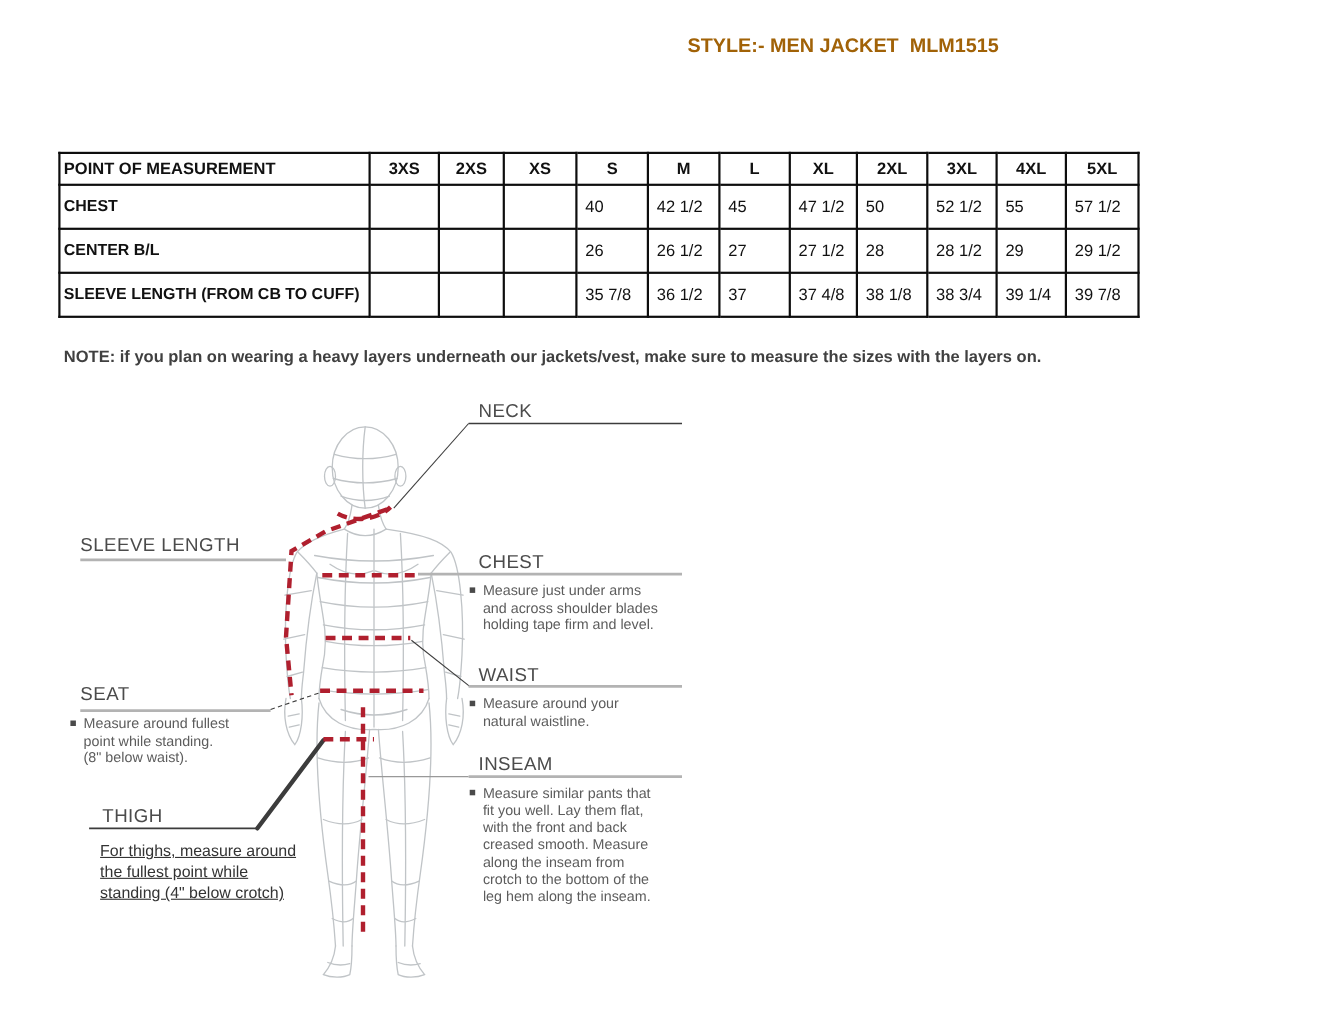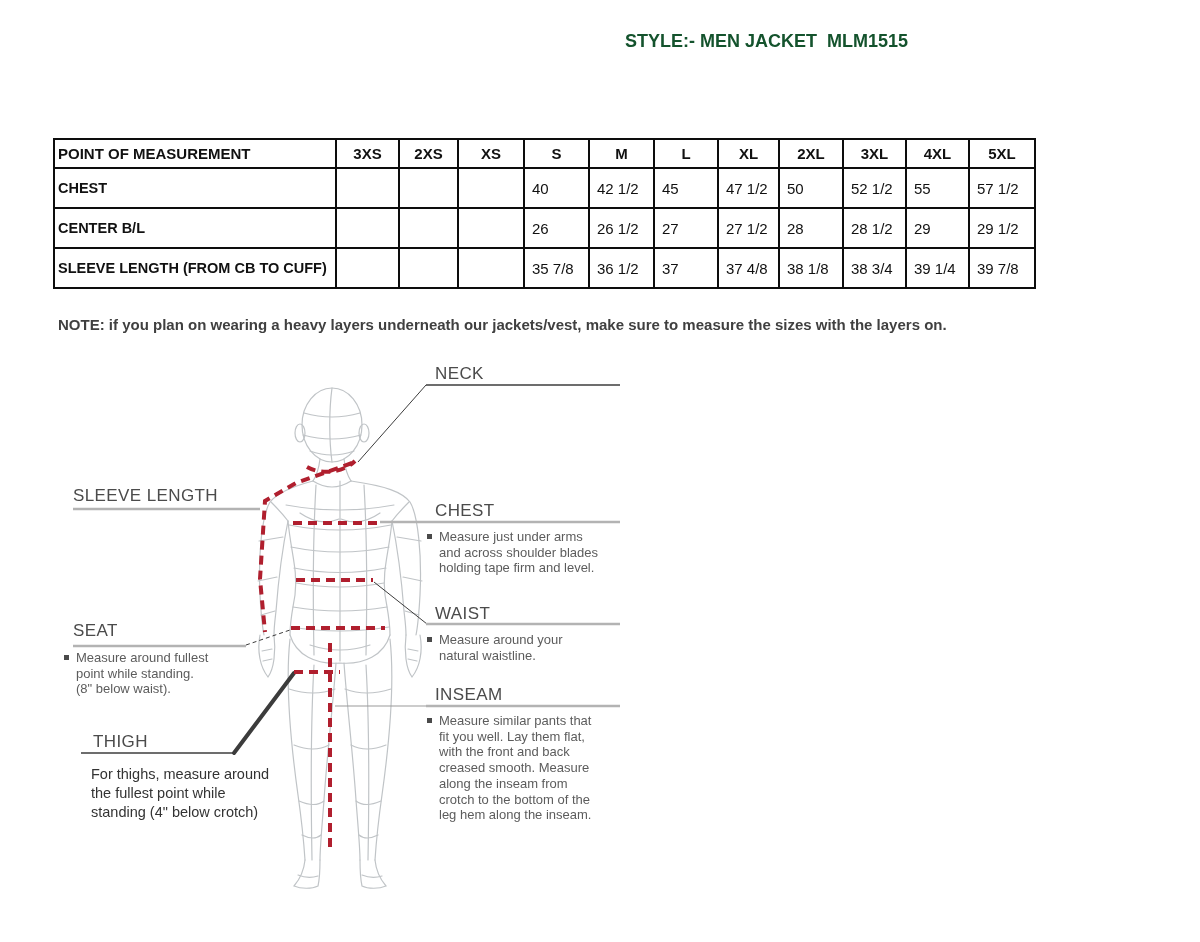--- a/index.html
+++ b/index.html
@@ -11,21 +11,21 @@
     --leader-dark:#3c3c3c;
   }
   *{margin:0;padding:0;box-sizing:border-box;}
   html,body{background:#fff;}
   body{
     width:1200px;height:942px;position:relative;overflow:hidden;
     font-family:"Liberation Sans","DejaVu Sans",sans-serif;color:#111;
   }
   .page-title{
     position:absolute;left:625px;top:31px;
-    font-size:18px;font-weight:bold;white-space:pre;color:#14532d;
+    font-size:18px;font-weight:bold;white-space:pre;color:#a16207;
   }
   .size-table{
     position:absolute;left:53px;top:138px;width:981px;
     border-collapse:collapse;table-layout:fixed;
   }
   .size-table th,.size-table td{
     border:2px solid #0d0d0d;background:#fff;
     font-size:15px;overflow:hidden;white-space:nowrap;
   }
   .size-table thead th{height:29px;font-weight:bold;text-align:center;padding:0 2px;}
@@ -53,21 +53,21 @@
   .guide-p{
     position:absolute;display:flex;gap:7px;align-items:flex-start;
   }
   .guide-p .sq{
     width:5px;height:5px;background:#4a4a4a;flex:0 0 auto;margin-top:5px;
   }
   .guide-p .txt{
     font-size:13px;line-height:15.7px;color:var(--body-text-gray);white-space:pre-line;
   }
   .thigh-p{
-    position:absolute;font-size:14.5px;line-height:19px;color:#333;white-space:pre-line;
+    position:absolute;font-size:14.5px;line-height:19px;color:#333;white-space:pre-line;text-decoration:underline;
   }
 </style>
 </head>
 <body>
 
 <div class="page-title">STYLE:- MEN JACKET  MLM1515</div>
 
 <table class="size-table">
   <colgroup>
     <col style="width:282px">

